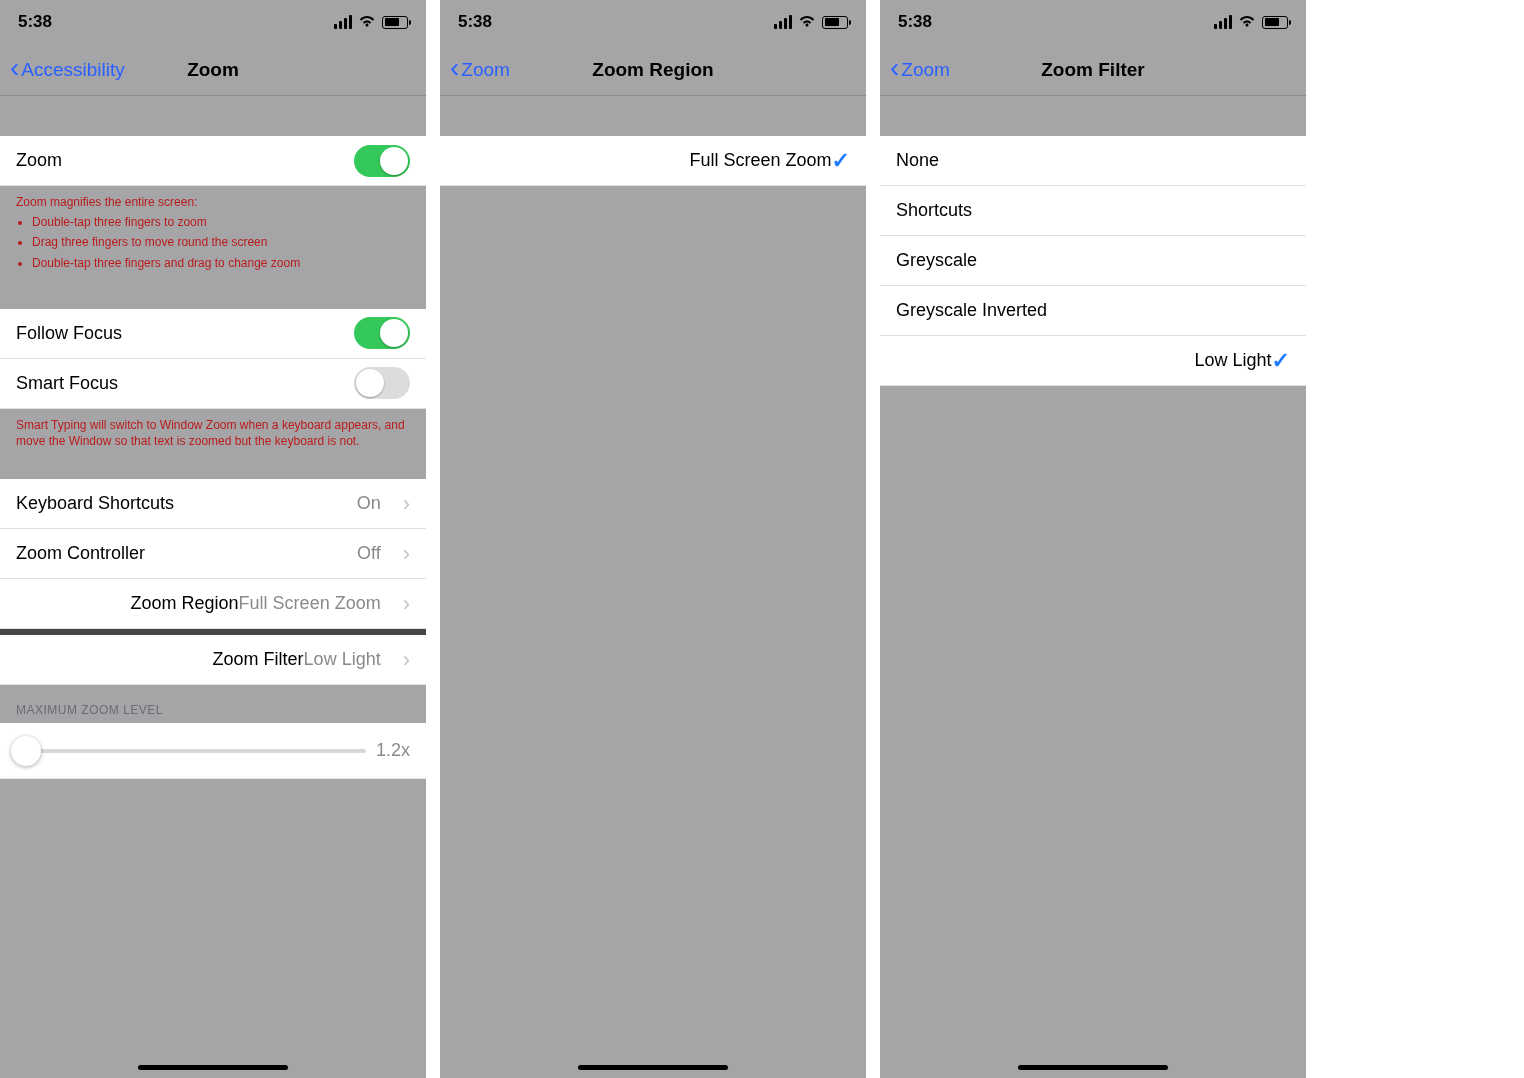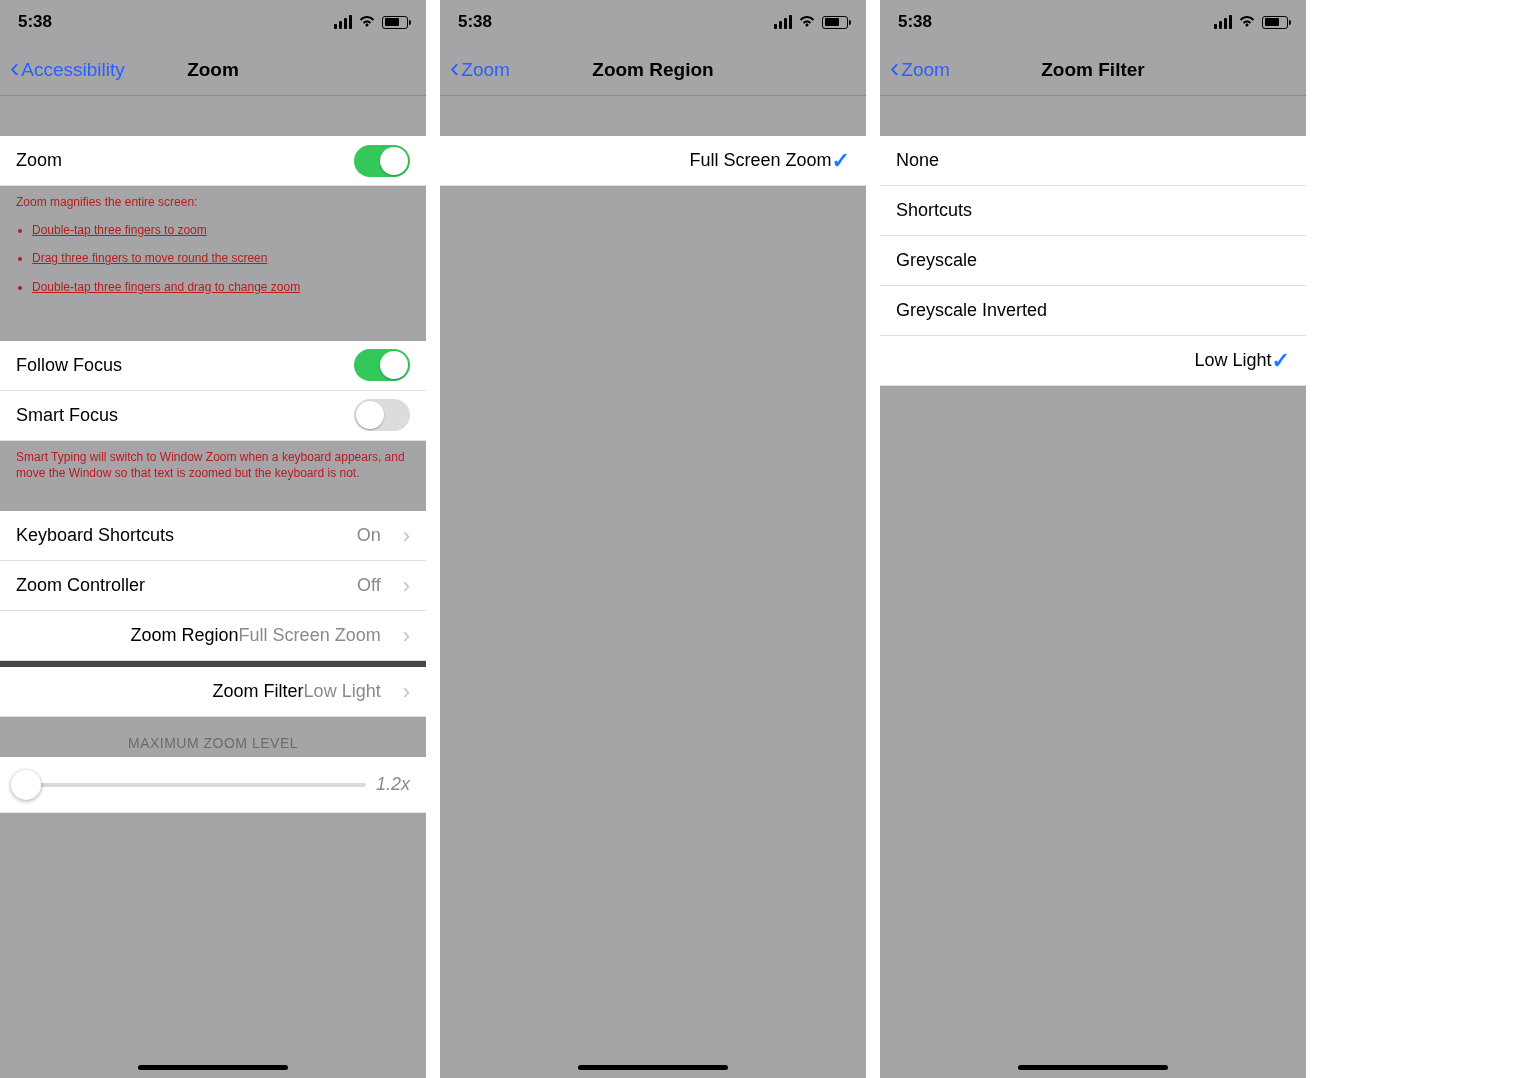--- a/index.html
+++ b/index.html
@@ -37,25 +37,25 @@
 
   
   .switch { width:56px; height:32px; border-radius:16px; background:#dcdcdf; position:relative; }
   .switch.on { background:#34c759; }
   .switch .knob { position:absolute; top:2px; width:28px; height:28px; border-radius:50%; background:#fff; box-shadow:0 1px 2px rgba(0,0,0,0.3); }
   .switch.on .knob { right:2px; } .switch.off .knob { left:2px; }
 
   
   .footer { padding:8px 16px 14px; font-size:12px; color:#b91c1c; line-height:1.35; z-index:1; position:relative; }
   .footer ul { margin:4px 0 0 16px; }
-  .footer li { margin:12px 0;text-decoration:underline; }
-  .section-header { padding:18px 16px 6px; font-size:14px; letter-spacing:0.5px; color:#6b6b70; text-transform:uppercase; z-index:1; position:relative;text-align:center; }
-
-  
-  .slider-row { height:56px; display:flex; align-items:center; padding:0 16px; gap:10px; background:#fff; position:relative; z-index:1; border-bottom:1px solid rgba(0,0,0,0.1);font-style:italic;}
+  .footer li { margin:4px 0; }
+  .section-header { padding:18px 16px 6px; font-size:12px; letter-spacing:0.5px; color:#6b6b70; text-transform:uppercase; z-index:1; position:relative; }
+
+  
+  .slider-row { height:56px; display:flex; align-items:center; padding:0 16px; gap:10px; background:#fff; position:relative; z-index:1; border-bottom:1px solid rgba(0,0,0,0.1);}
   .slider { flex:1; height:4px; background:#d9d9dd; border-radius:2px; position:relative; }
   .slider .thumb { position:absolute; left:3%; top:50%; transform:translate(-50%,-50%); width:30px; height:30px; border-radius:50%; background:#fff; box-shadow:0 1px 4px rgba(0,0,0,0.35);}
   .slider-val { font-size:18px; color:#8a8a8e; }
 
   .home-indicator { position:absolute; bottom:8px; left:50%; transform:translateX(-50%); width:150px; height:5px; background:#000; border-radius:3px; z-index:6;}
   .thin-gap { height:6px; background:#5a5a5d; }
 </style>
 </head>
 <body>
 

